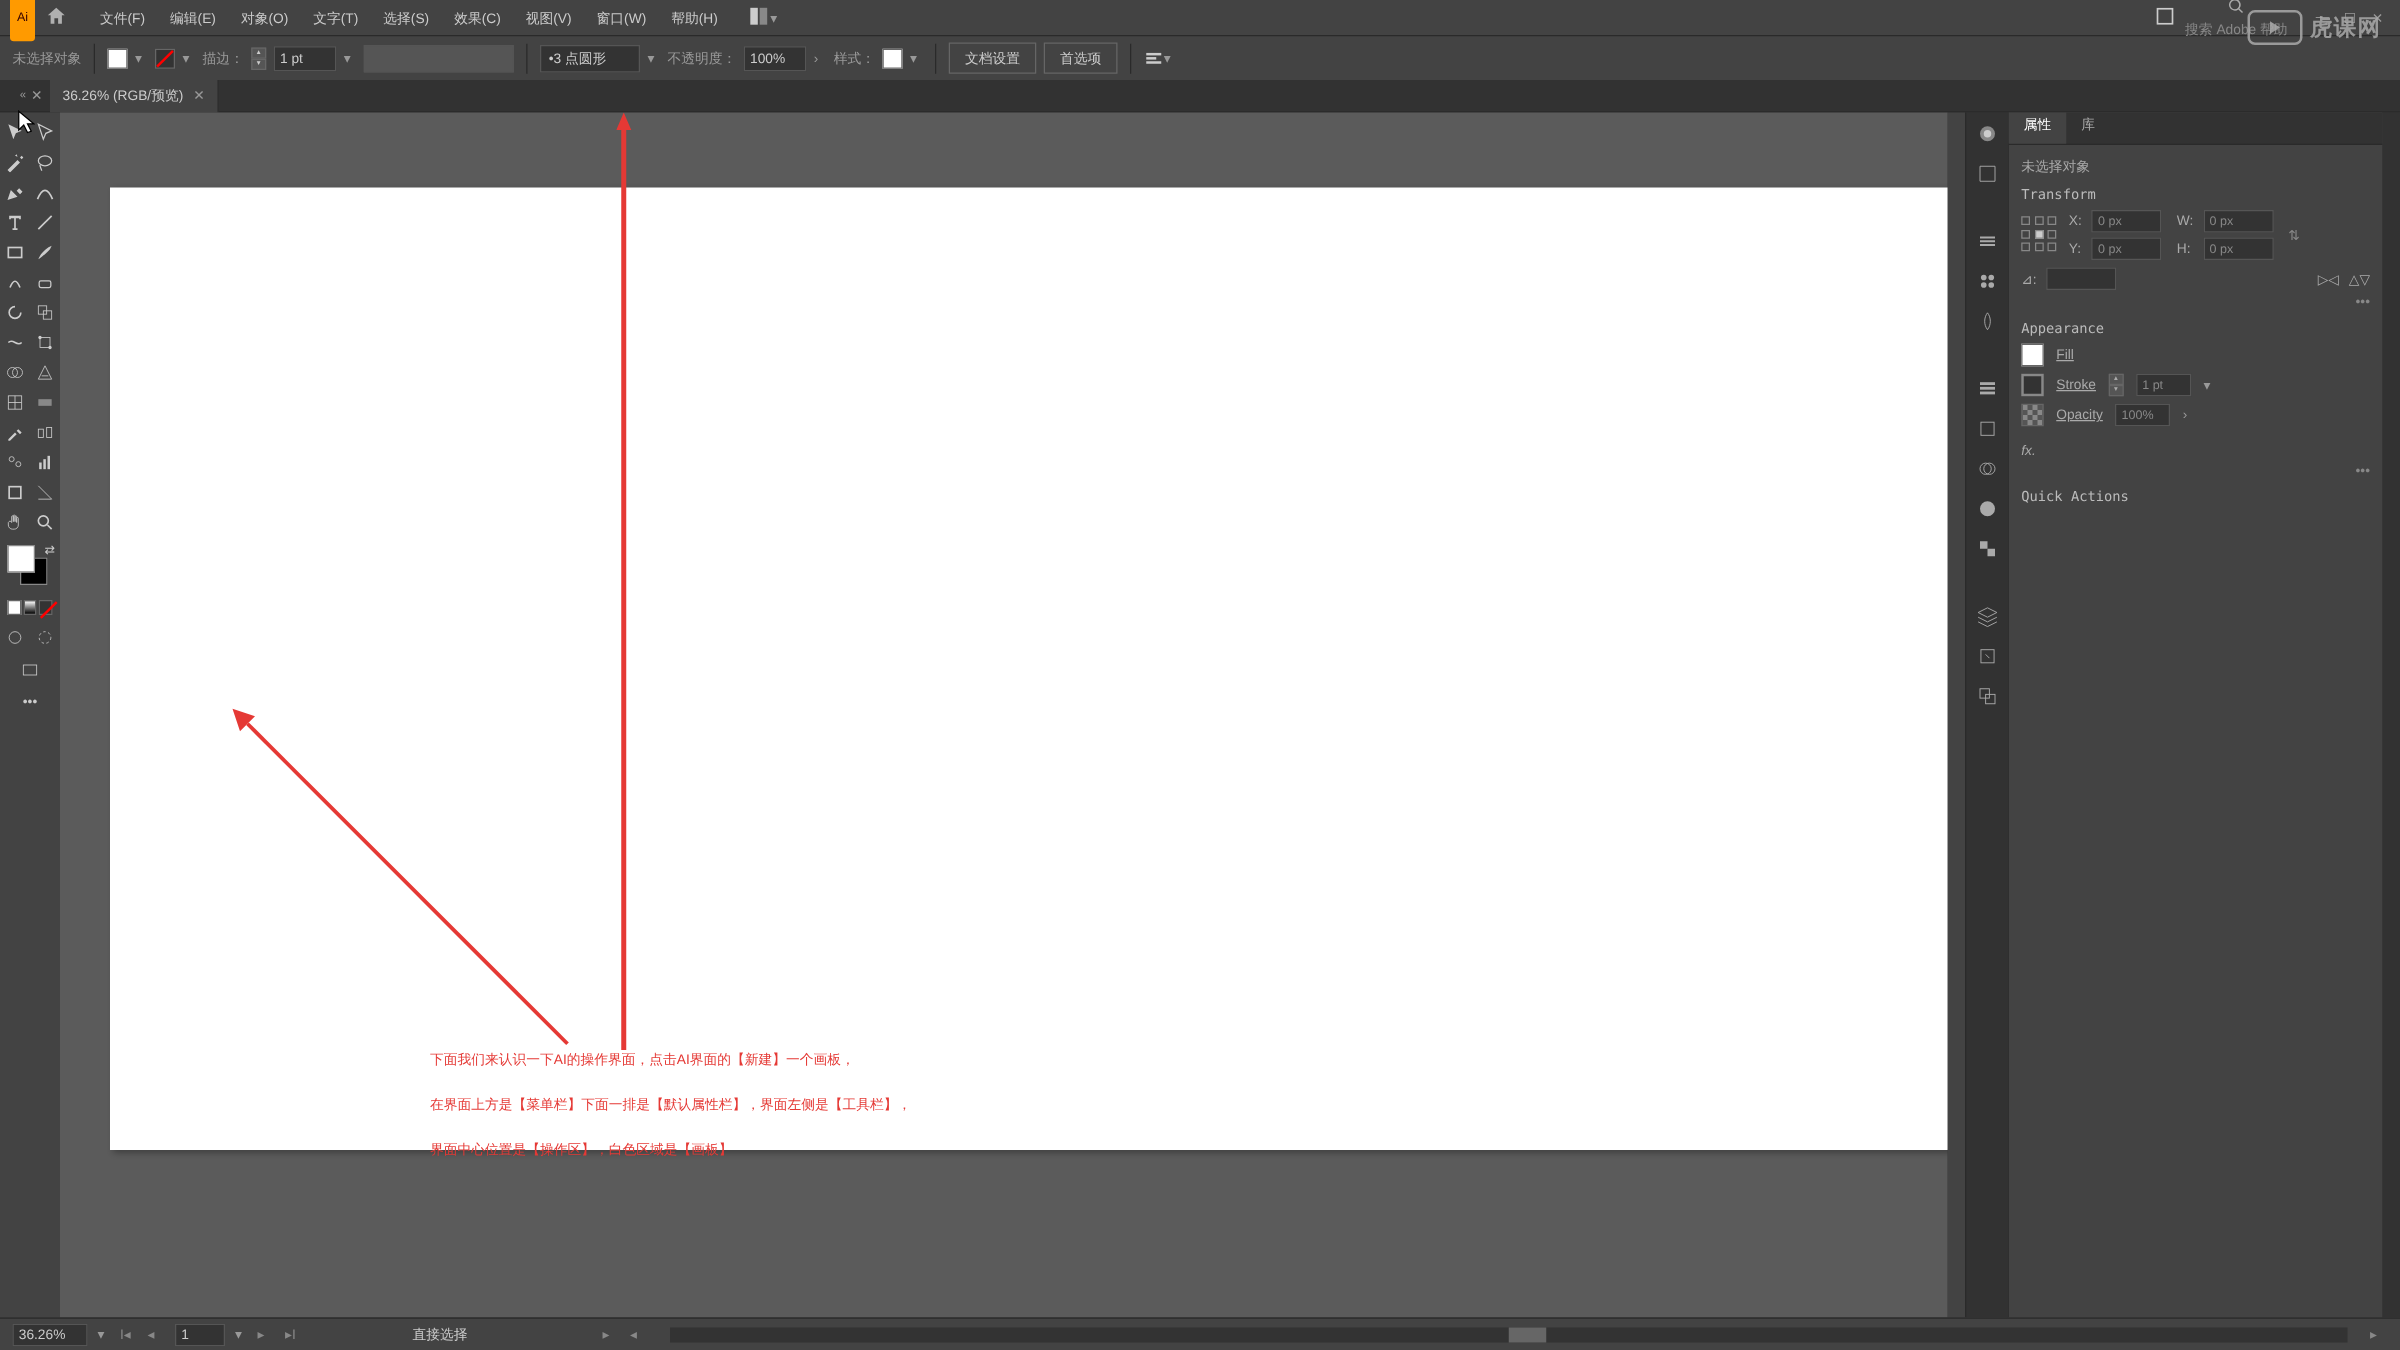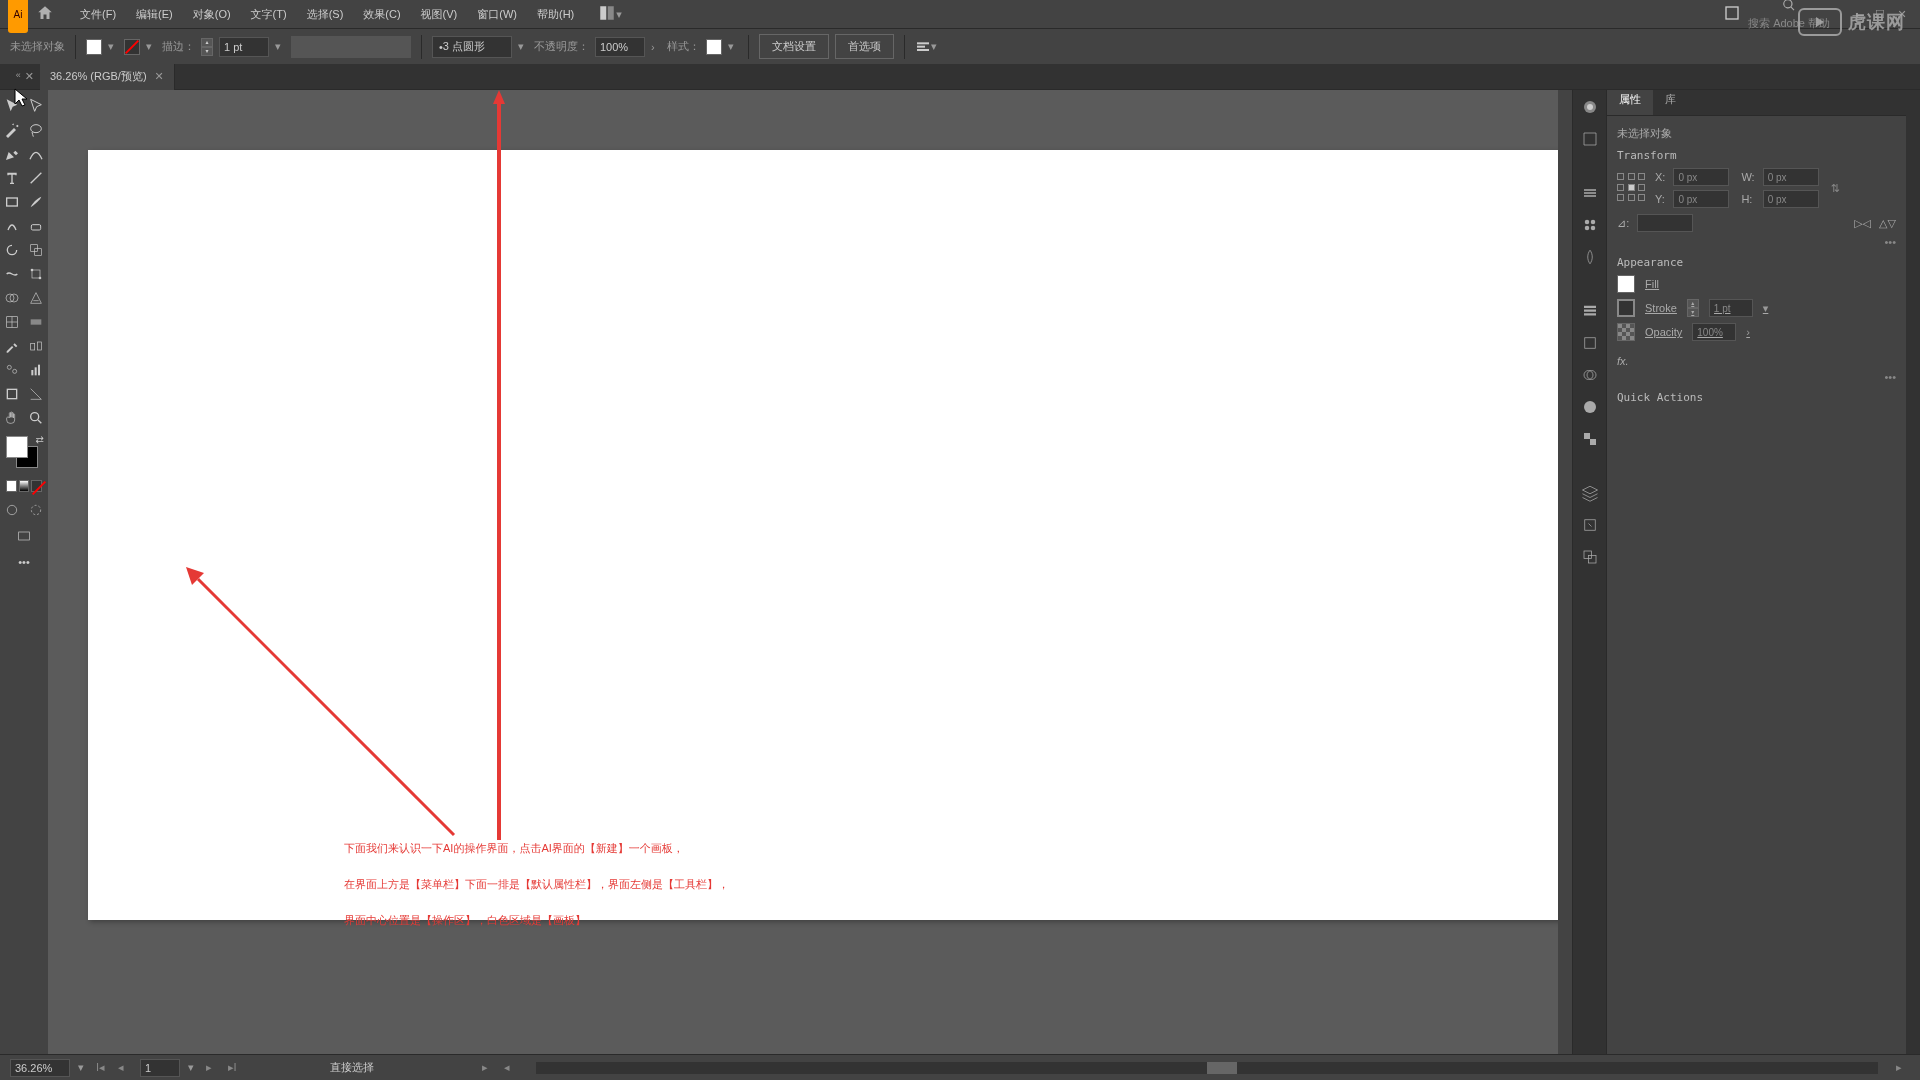--- a/index.html
+++ b/index.html
@@ -58,21 +58,21 @@
 .panel-tabs{display:flex;height:26px;background:#323232;border-bottom:1px solid #2a2a2a;}
 .ptab{padding:2px 12px;cursor:pointer;color:#aaa;}
 .ptab.active{background:#434343;color:#fff;}
 .panel-body{padding:10px;color:#aaa;font-size:11px;}
 .section-title{margin:8px 0 6px;color:#bbb;font-family:monospace;}
 .transform-grid{display:flex;align-items:center;gap:8px;}
 .ref-point{width:30px;height:30px;display:grid;grid-template-columns:repeat(3,1fr);gap:2px;}
 .ref-dot{width:7px;height:7px;border:1px solid #888;}
 .tfields{display:grid;grid-template-columns:auto 60px auto 60px;gap:4px 8px;align-items:center;}
 .tfield{width:56px;height:18px;background:#333;border:1px solid #555;color:#888;padding:0 4px;font-size:10px;}
-.appearance-row{display:flex;align-items:center;gap:10px;margin:6px 0;text-decoration:underline;}
+.appearance-row{display:flex;align-items:center;gap:10px;margin:6px 0;}
 .app-sw{width:18px;height:18px;border:1px solid #666;}
 .statusbar{position:absolute;bottom:0;left:0;right:0;height:26px;background:#434343;border-top:1px solid #2a2a2a;display:flex;align-items:center;padding:0 10px;gap:8px;}
 .zoom-sel{width:60px;height:18px;background:#333;border:1px solid #555;color:#ccc;padding:0 4px;}
 .nav-btn{width:14px;color:#888;cursor:pointer;}
 .hscroll{flex:1;height:12px;background:#333;margin:0 10px;position:relative;}
 .hthumb{position:absolute;left:50%;width:30px;height:12px;background:#666;}
 </style>
 </head>
 <body>
 

